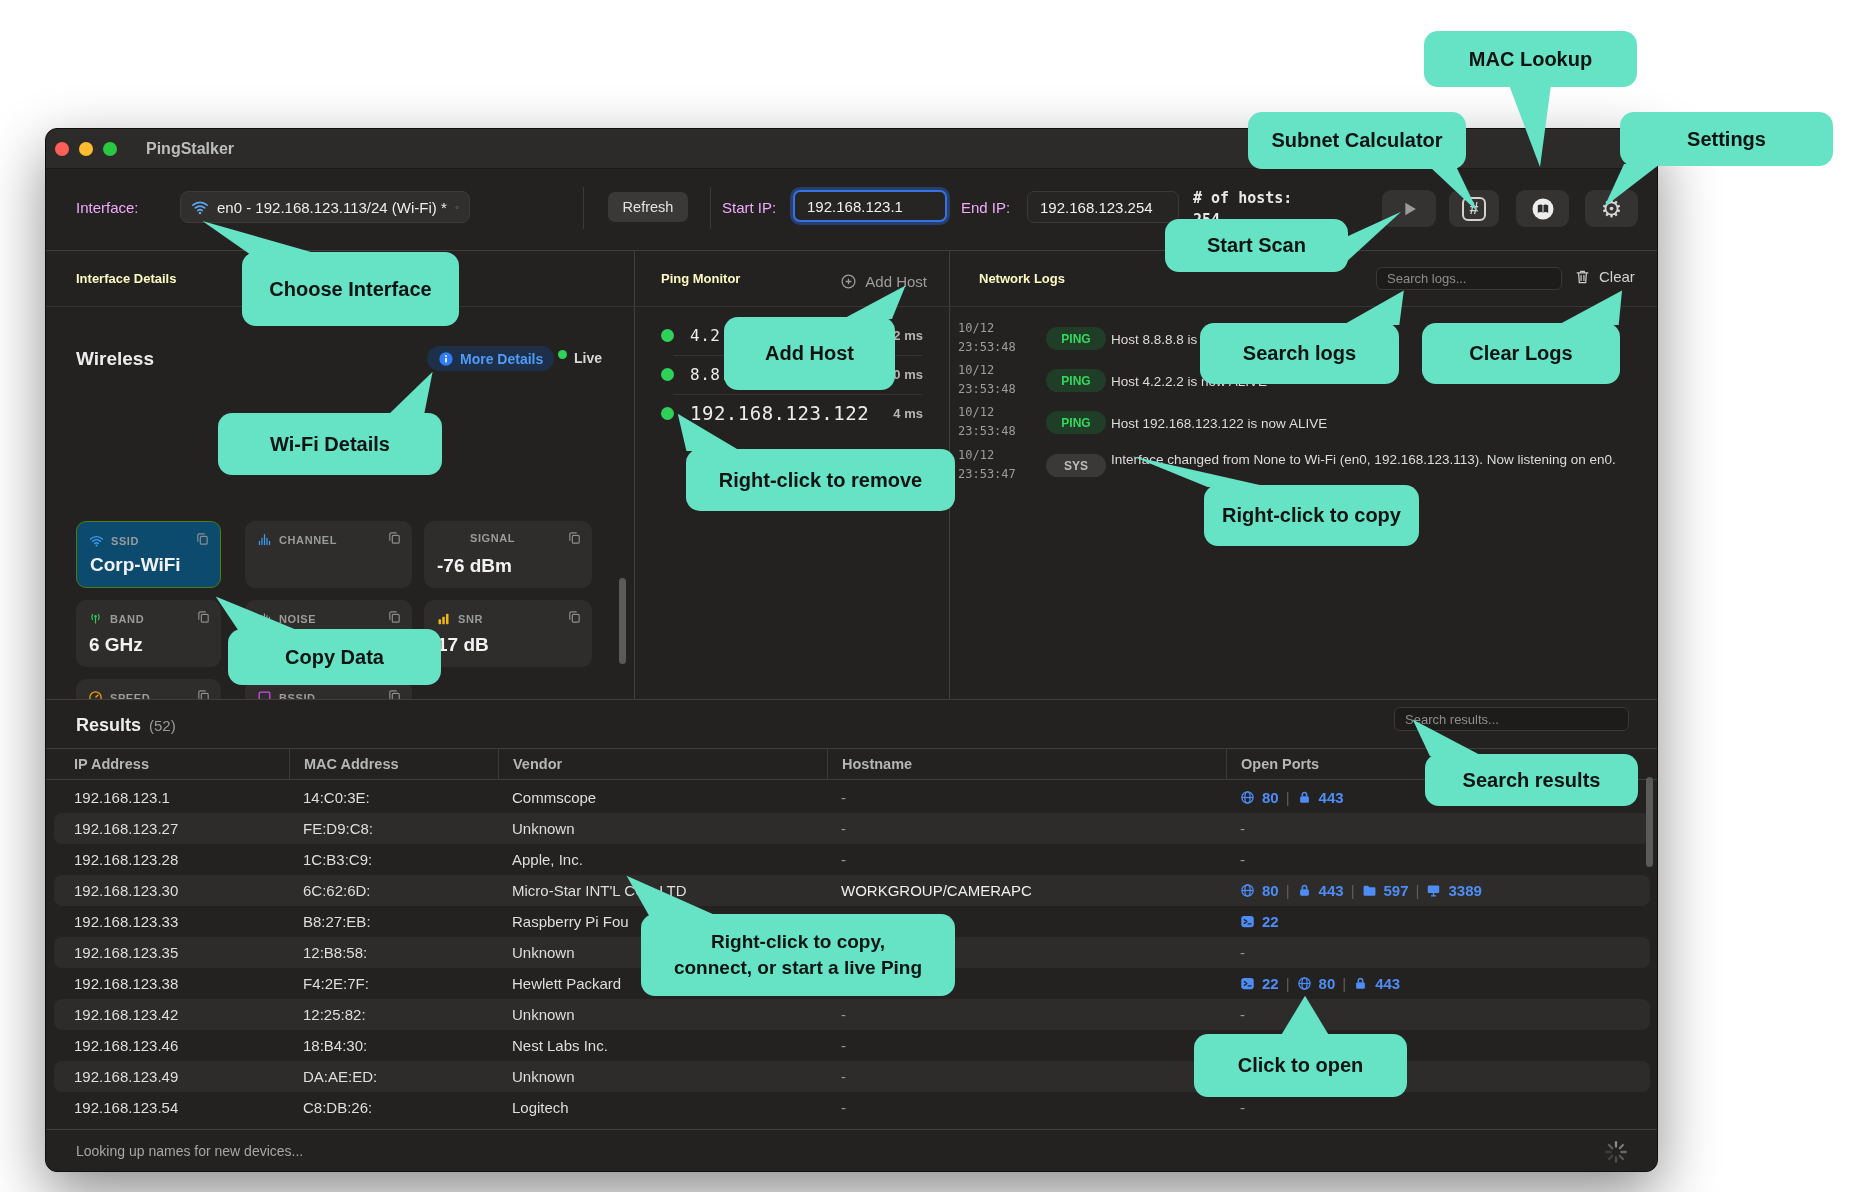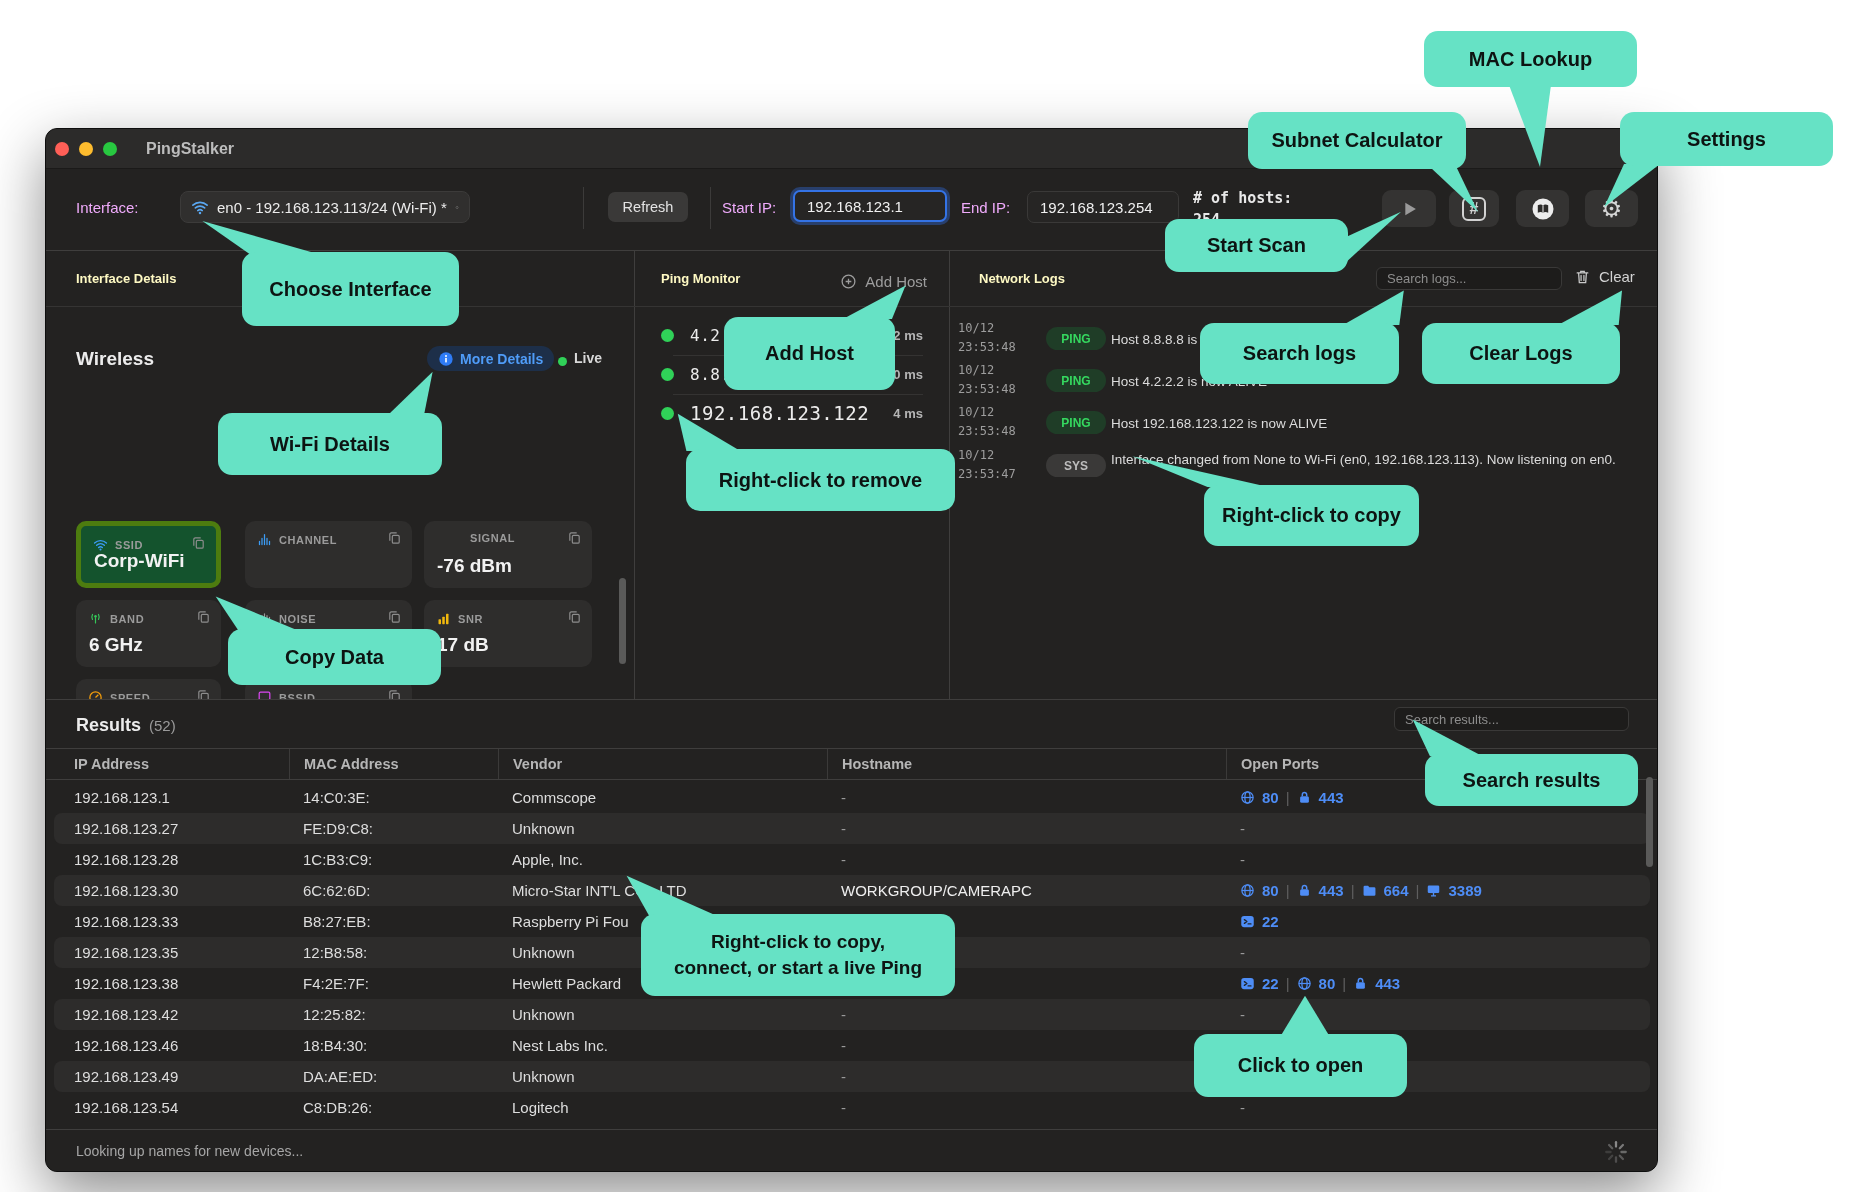--- a/index.html
+++ b/index.html
@@ -29,28 +29,28 @@
   .tb-input.focused{border:2px solid #3473e6;box-shadow:0 0 0 3px rgba(47,108,222,.40)}
   .mono{font-family:"DejaVu Sans Mono",monospace}
   .hosts-lbl{position:absolute;font-size:15px;font-weight:700;color:#e8e8e8}
   .icon-btn{position:absolute;height:37px;background:#343332;border-radius:9px;display:flex;align-items:center;justify-content:center;color:#cfcfcf}
   .hash-glyph{width:24px;height:24px;border:2px solid #d2d2d2;border-radius:6px;display:flex;align-items:center;justify-content:center;
     font-size:16px;font-weight:700;color:#d2d2d2}
   
   .panel-title{position:absolute;font-size:13px;font-weight:700;color:#fef9c3}
   .hdr-div{position:absolute;left:0;top:177px;width:1613px;height:1px;background:#353433}
   .tile{position:absolute;background:var(--tile);border-radius:10px}
-  .tile.sel{background:#14532d;border:5px solid #4d7c0f}
+  .tile.sel{background:#0c4a6e;border:1px solid #4d7c0f}
   .tile-top{position:absolute;left:12px;top:11px;right:12px;display:flex;align-items:center;gap:7px}
   .tile-label{font-size:11px;font-weight:700;letter-spacing:.6px;color:#9b9b9b}
   .tile-copy{position:absolute;right:10px;top:9px;color:#8d8d8d}
   .tile-val{position:absolute;left:13px;bottom:11px;font-size:19px;font-weight:700;color:#f2f2f2;white-space:nowrap}
   .pill{position:absolute;height:25px;background:#1d2f49;border-radius:13px;display:flex;align-items:center;gap:6px;
     padding:0 11px;color:#4f9cf8;font-size:14px;font-weight:600}
-  .live{position:absolute;display:flex;align-items:flex-end;gap:7px;color:#d8d8d8;font-size:14px;font-weight:600}
+  .live{position:absolute;display:flex;align-items:flex-start;gap:7px;color:#d8d8d8;font-size:14px;font-weight:600}
   .live i{width:9px;height:9px;border-radius:50%;background:var(--green)}
   .section-head{font-size:19px;font-weight:700;color:#ececec;position:absolute}
   .scrollthumb{position:absolute;width:7px;border-radius:4px;background:#5a5a59}
   
   .ping-row{position:absolute;left:615px;width:290px;height:38px;display:flex;align-items:center;gap:16px}
   .ping-dot{width:13px;height:13px;border-radius:50%;background:var(--green);flex:none}
   .ping-ip{font-family:"DejaVu Sans Mono",monospace;font-size:16px;color:#ececec;letter-spacing:.5px;white-space:nowrap}
   .ping-ms{margin-left:auto;font-size:13px;font-weight:700;color:#b5b5b5;white-space:nowrap}
   .psep-line{position:absolute;left:627px;width:265px;height:1px;background:#343332}
   
@@ -500,21 +500,21 @@
             <span>80</span>
           <span class="psep">|</span>
           <svg class="pi">
               <use href="#i-lock"></use>
             </svg>
             <span>443</span>
           <span class="psep">|</span>
           <svg class="pi">
               <use href="#i-folder"></use>
             </svg>
-            <span>664</span>
+            <span>597</span>
           <span class="psep">|</span>
           <svg class="pi">
               <use href="#i-monitor"></use>
             </svg>
             <span>3389</span>
         </div>
       </div>
       <div class="trow" style="top:206px">
         <div class="cell">192.168.123.33</div>
         <div class="cell">B8:27:EB:</div>

